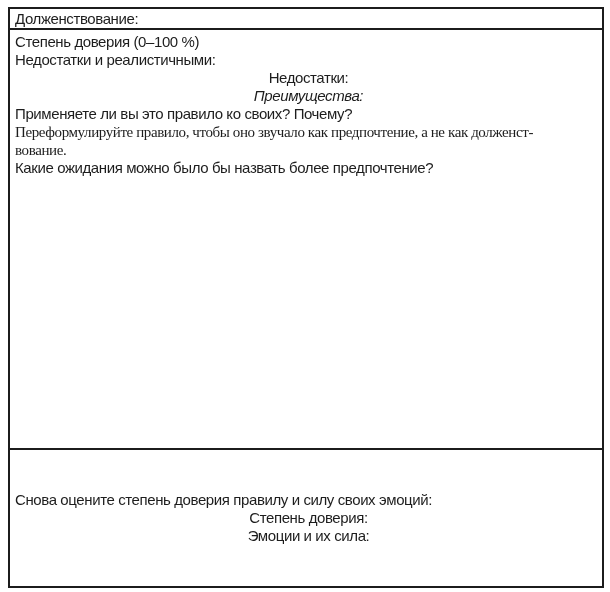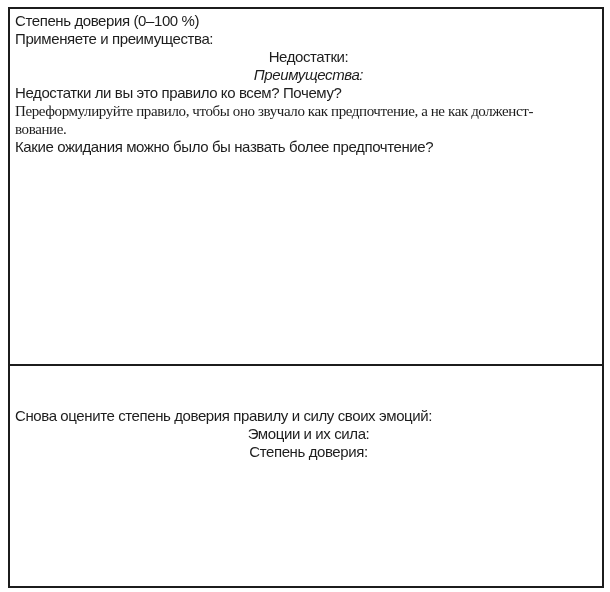--- a/index.html
+++ b/index.html
@@ -29,21 +29,21 @@
   }
   .row {
     box-sizing: border-box;
     overflow: hidden;
   }
   .row-header {
     height: 21px;
     border-bottom: 2px solid #1c1c1c;
   }
   .row-main {
-    height: 357px;
+    height: 420px;
     border-bottom: 2px solid #1c1c1c;
     padding-top: 3px;
   }
   .row-reassess {
     height: 133px;
     padding-top: 6px;
     margin-top: 35px;
   }
   .worksheet-table p {
     margin: 0;
@@ -67,32 +67,35 @@
     white-space: pre-line;
     font-family: Liberation Serif, serif;
   }
 </style>
 </head>
 <body>
 
 <div class="page">
   <div class="worksheet-table">
 
+    <div class="row row-header">
+      <p>Долженствование:</p>
+    </div>
 
     <div class="row row-main">
       <p>Степень доверия (0–100 %)</p>
-      <p>Применяете и преимущества:</p>
+      <p>Недостатки и реалистичными:</p>
       <p class="centered">Недостатки:</p>
       <p class="centered mt-q-adv">Преимущества:</p>
-      <p class="mt-q-apply">Недостатки ли вы это правило ко всем? Почему?</p>
+      <p class="mt-q-apply">Применяете ли вы это правило ко своих? Почему?</p>
       <p class="mt-q-ref prewrap">Переформулируйте правило, чтобы оно звучало как предпочтение, а не как долженст-
 вование.</p>
       <p class="mt-q-exp">Какие ожидания можно было бы назвать более предпочтение?</p>
     </div>
 
     <div class="row row-reassess">
       <p>Снова оцените степень доверия правилу и силу своих эмоций:</p>
+      <p class="centered mt-trust">Степень доверия:</p>
       <p class="centered mt-emo">Эмоции и их сила:</p>
-      <p class="centered mt-trust">Степень доверия:</p>
     </div>
 
   </div>
 </div>
 
 </body></html>

